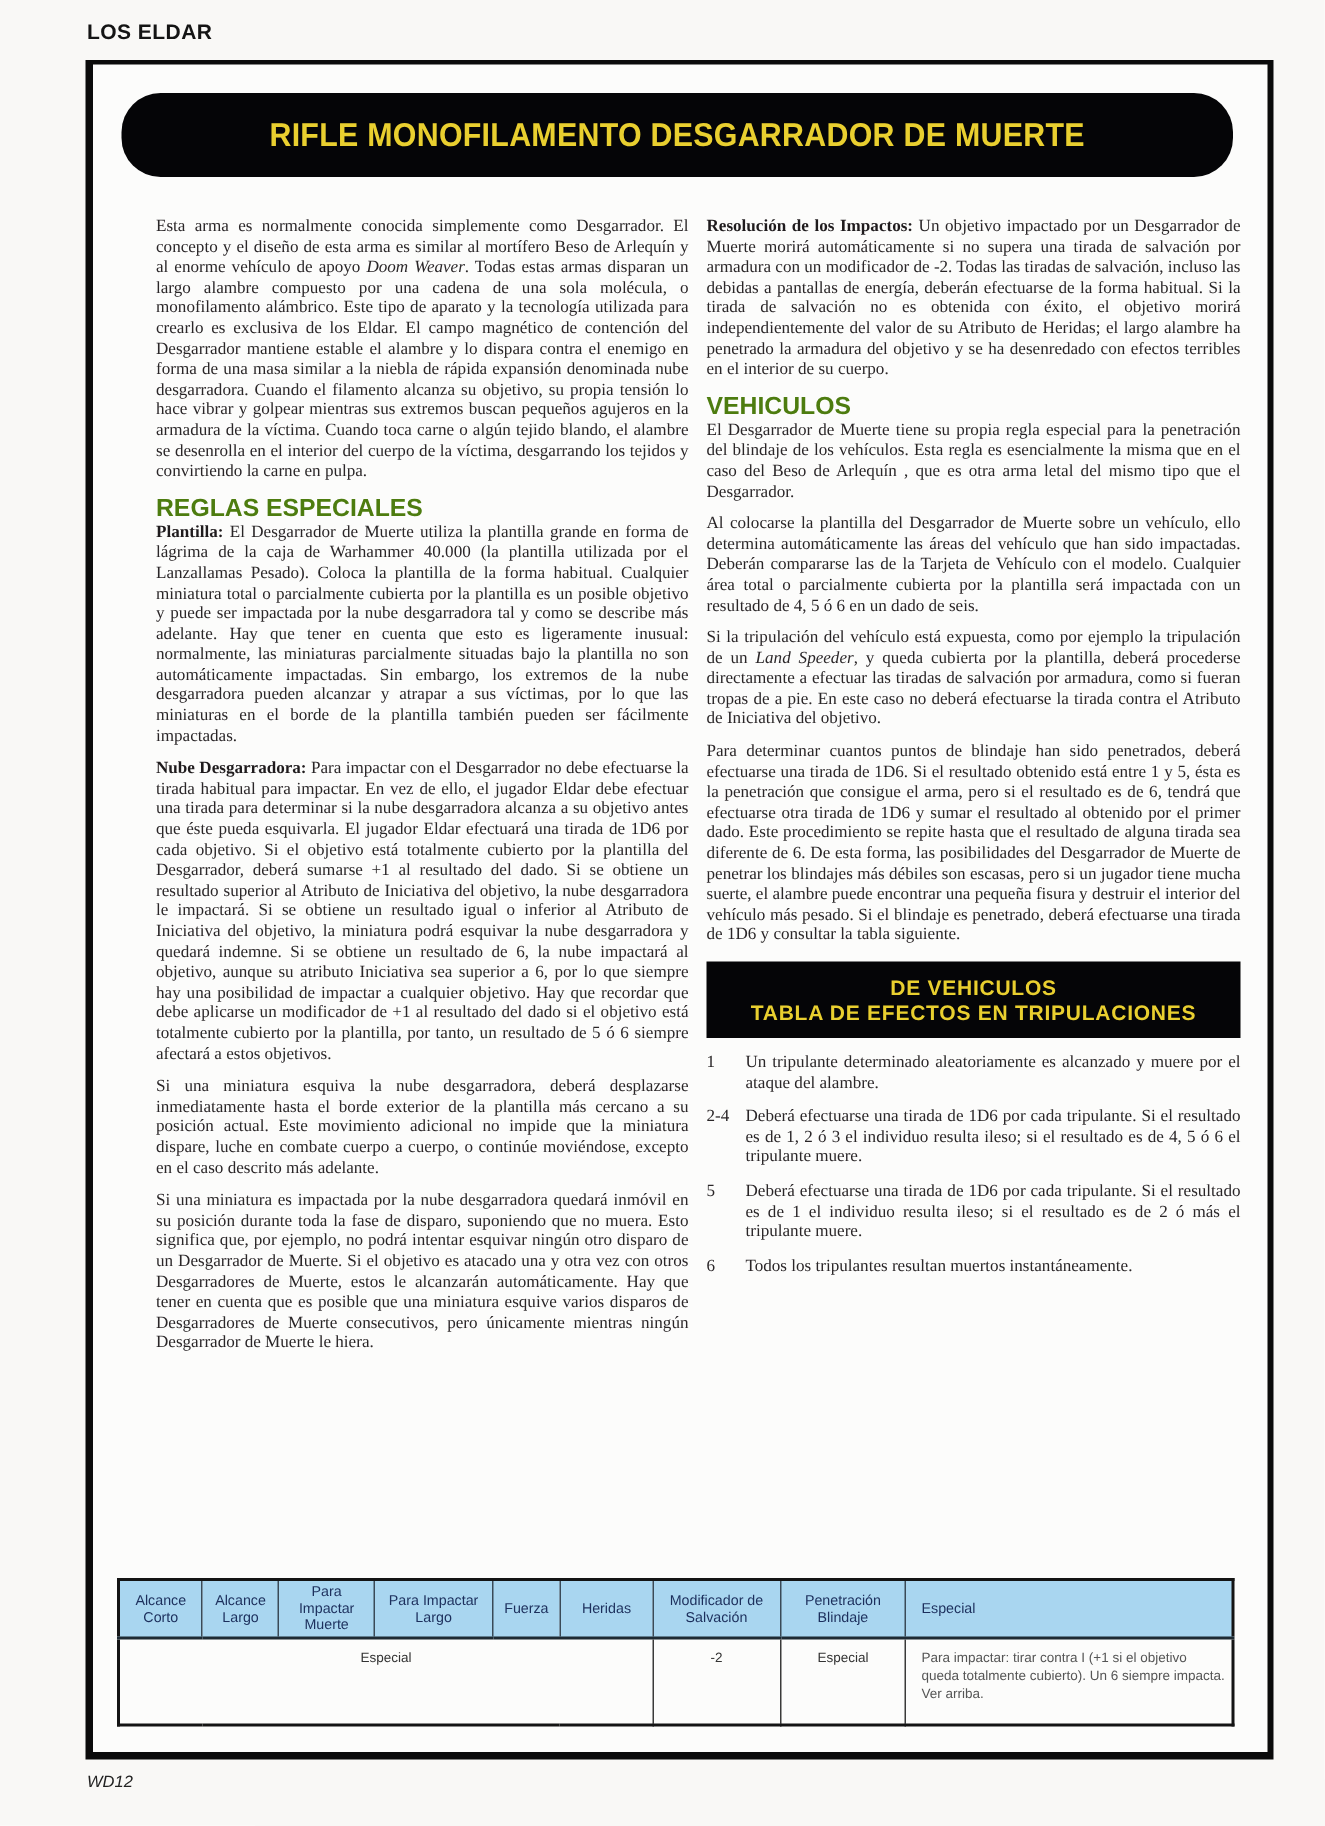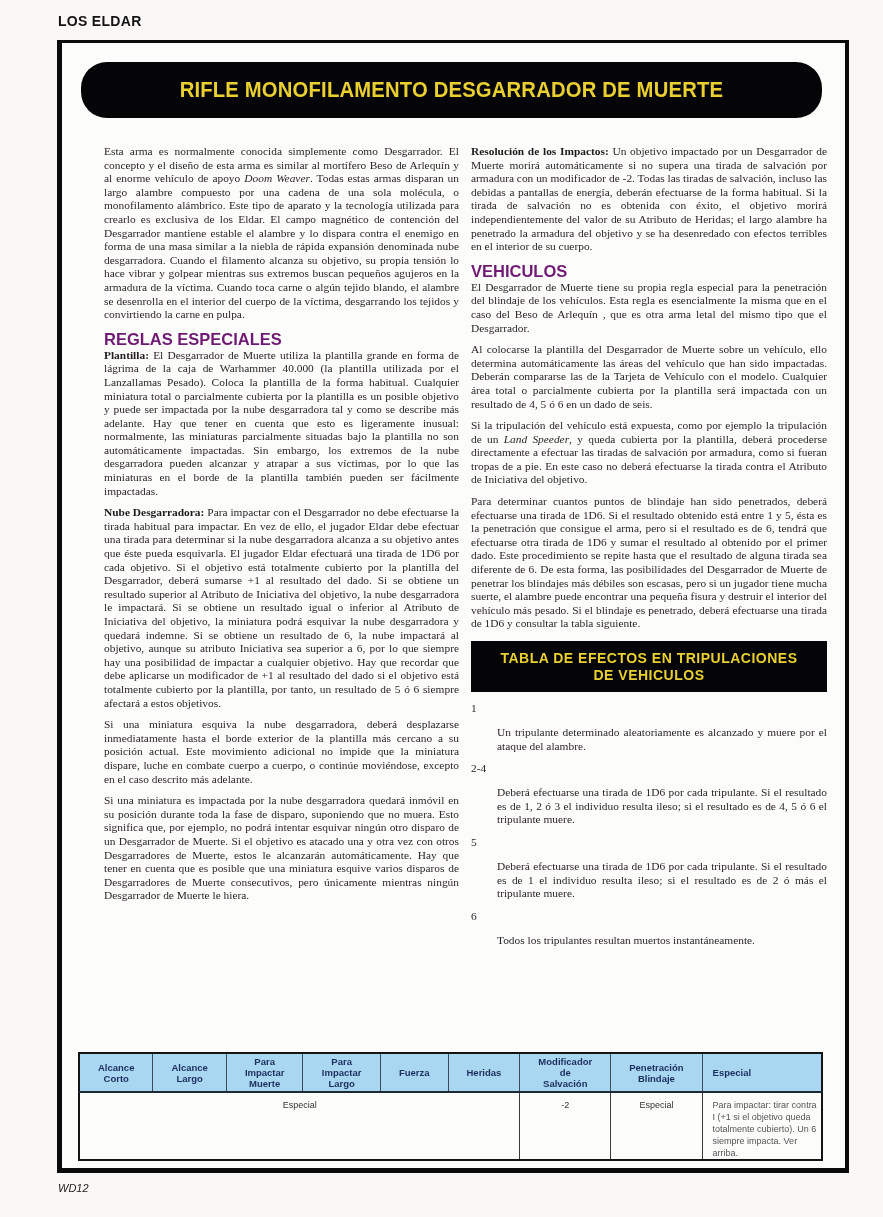--- a/index.html
+++ b/index.html
@@ -30,41 +30,41 @@
     transform: scaleX(0.92);
   }
   .col {
     position: absolute; font-size: 11.4px; line-height: 13.6px; text-align: justify;
   }
   .col-left { left: 68px; top: 145px; width: 355px; margin-left: 36px; }
   .col-right { left: 471px; top: 145px; width: 356px; }
   .col p { margin: 0 0 8px 0; }
   .col h2 {
     font-family: "Liberation Sans", sans-serif; font-weight: bold; font-size: 16.5px;
-    margin: 2px 0 1px 0; color: #701a75; line-height: 18px;
+    margin: 2px 0 1px 0; color: #4d7c0f; line-height: 18px;
   }
   .col b { color: #1f1b1d; }
   .table-title {
     background: #050507; margin: 10px 0 10px 0; padding: 9px 0 8px 0; text-align: center;
   }
   .table-title span {
     display: block; font-family: "Liberation Sans", sans-serif; font-weight: bold;
     font-size: 14px; line-height: 17px; color: #e9cf2f; letter-spacing: 0.5px;
   }
   .crew-row { display: flex; margin-bottom: 9px; }
   .crew-roll { width: 26px; flex: none; text-align: left; }
-  .crew-text { flex: 1; text-align: justify; margin-top: 24px; }
+  .crew-text { flex: 1; text-align: justify; }
   .weapon-table {
     position: absolute; left: 78px; top: 1052px; width: 745px;
     border-collapse: collapse; border: 2px solid #141414;
   }
   .weapon-table th {
     background: #a9d6f0; border-right: 1px solid #3a4a57; border-bottom: 2px solid #1d2a33;
     font-family: "Liberation Sans", sans-serif; font-size: 9.5px; line-height: 11px;
-    font-weight: bold; color: #1c2f5c; height: 37px; padding: 0 18px; text-align: center;
+    font-weight: normal; color: #1c2f5c; height: 37px; padding: 0 2px; text-align: center;
   }
   .weapon-table th.left { text-align: left; padding-left: 10px; }
   .weapon-table td {
     font-family: "Liberation Sans", sans-serif; font-size: 9px; line-height: 12px;
     color: #333; vertical-align: top; padding: 6px 4px 0 4px; height: 50px;
     border-right: 1px solid #3a3a3a; text-align: center;
   }
   .weapon-table td.special-text { text-align: left; padding-left: 10px; color: #555; }
   .footer-code {
     position: absolute; left: 58px; top: 1182px;
@@ -95,22 +95,22 @@
 <div class="col col-right">
   <p style="margin-top:0"><b>Resolución de los Impactos:</b><span> Un objetivo impactado por un Desgarrador de Muerte morirá automáticamente si no supera una tirada de salvación por armadura con un modificador de -2. Todas las tiradas de salvación, incluso las debidas a pantallas de energía, deberán efectuarse de la forma habitual. Si la tirada de salvación no es obtenida con éxito, el objetivo morirá independientemente del valor de su Atributo de Heridas; el largo alambre ha penetrado la armadura del objetivo y se ha desenredado con efectos terribles en el interior de su cuerpo.</span></p>
 
   <h2>VEHICULOS</h2>
   <p>El Desgarrador de Muerte tiene su propia regla especial para la penetración del blindaje de los vehículos. Esta regla es esencialmente la misma que en el caso del Beso de Arlequín , que es otra arma letal del mismo tipo que el Desgarrador.</p>
   <p>Al colocarse la plantilla del Desgarrador de Muerte sobre un vehículo, ello determina automáticamente las áreas del vehículo que han sido impactadas. Deberán compararse las de la Tarjeta de Vehículo con el modelo. Cualquier área total o parcialmente cubierta por la plantilla será impactada con un resultado de 4, 5 ó 6 en un dado de seis.</p>
   <p><span>Si la tripulación del vehículo está expuesta, como por ejemplo la tripulación de un </span><i>Land Speeder</i><span>, y queda cubierta por la plantilla, deberá procederse directamente a efectuar las tiradas de salvación por armadura, como si fueran tropas de a pie. En este caso no deberá efectuarse la tirada contra el Atributo de Iniciativa del objetivo.</span></p>
   <p>Para determinar cuantos puntos de blindaje han sido penetrados, deberá efectuarse una tirada de 1D6. Si el resultado obtenido está entre 1 y 5, ésta es la penetración que consigue el arma, pero si el resultado es de 6, tendrá que efectuarse otra tirada de 1D6 y sumar el resultado al obtenido por el primer dado. Este procedimiento se repite hasta que el resultado de alguna tirada sea diferente de 6. De esta forma, las posibilidades del Desgarrador de Muerte de penetrar los blindajes más débiles son escasas, pero si un jugador tiene mucha suerte, el alambre puede encontrar una pequeña fisura y destruir el interior del vehículo más pesado. Si el blindaje es penetrado, deberá efectuarse una tirada de 1D6 y consultar la tabla siguiente.</p>
 
   <div class="table-title">
+    <span>DE VEHICULOS</span>
     <span>TABLA DE EFECTOS EN TRIPULACIONES</span>
-    <span>DE VEHICULOS</span>
   </div>
 
   <div>
     <div class="crew-row">
       <span class="crew-roll">1</span>
       <span class="crew-text">Un tripulante determinado aleatoriamente es alcanzado y muere por el ataque del alambre.</span>
     </div>
     <div class="crew-row">
       <span class="crew-roll">2-4</span>
       <span class="crew-text">Deberá efectuarse una tirada de 1D6 por cada tripulante. Si el resultado es de 1, 2 ó 3 el individuo resulta ileso; si el resultado es de 4, 5 ó 6 el tripulante muere.</span>

